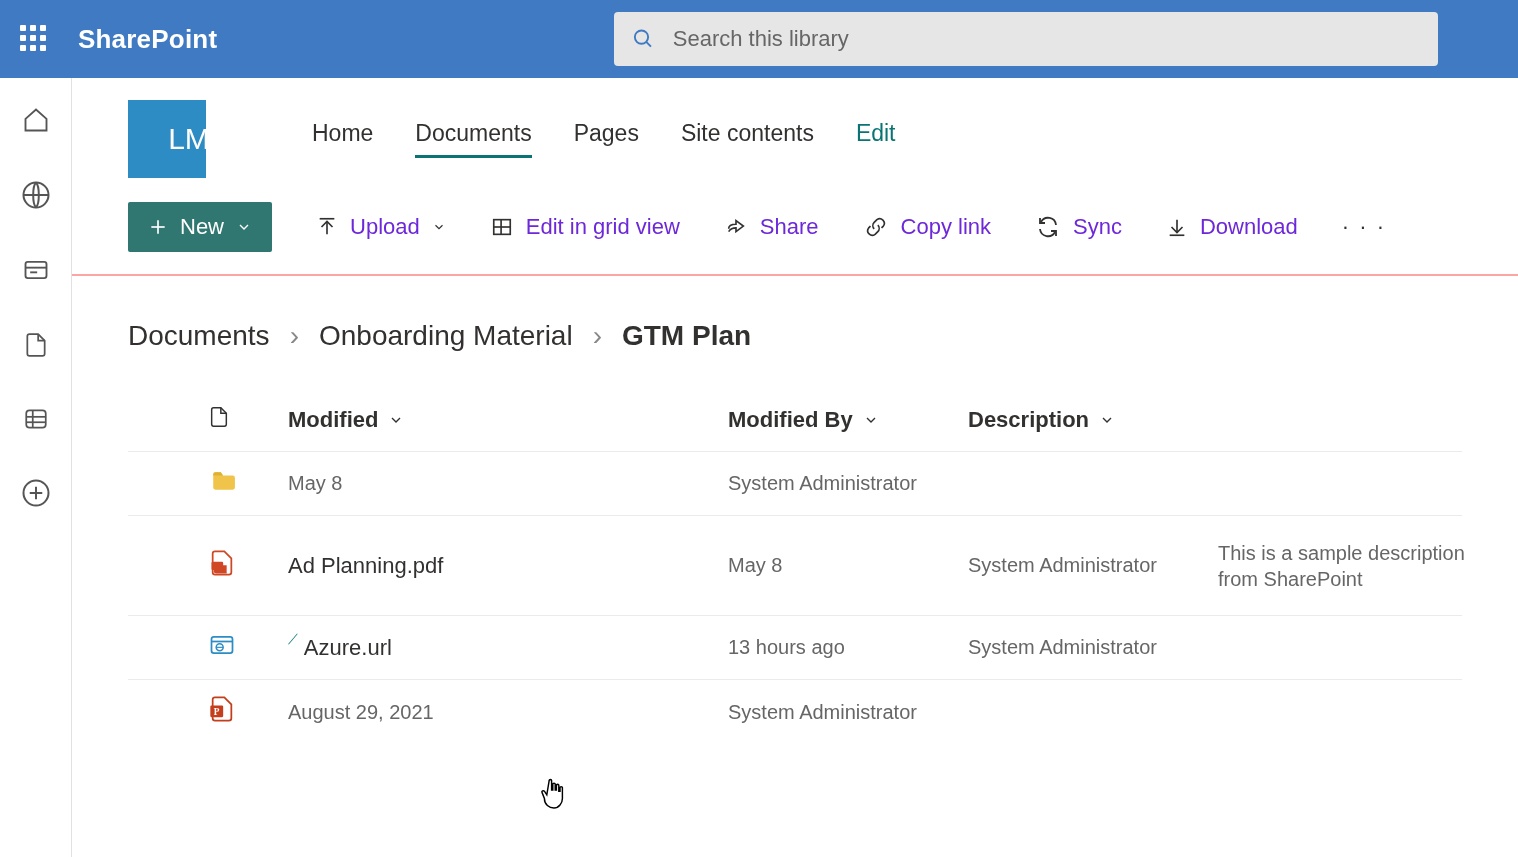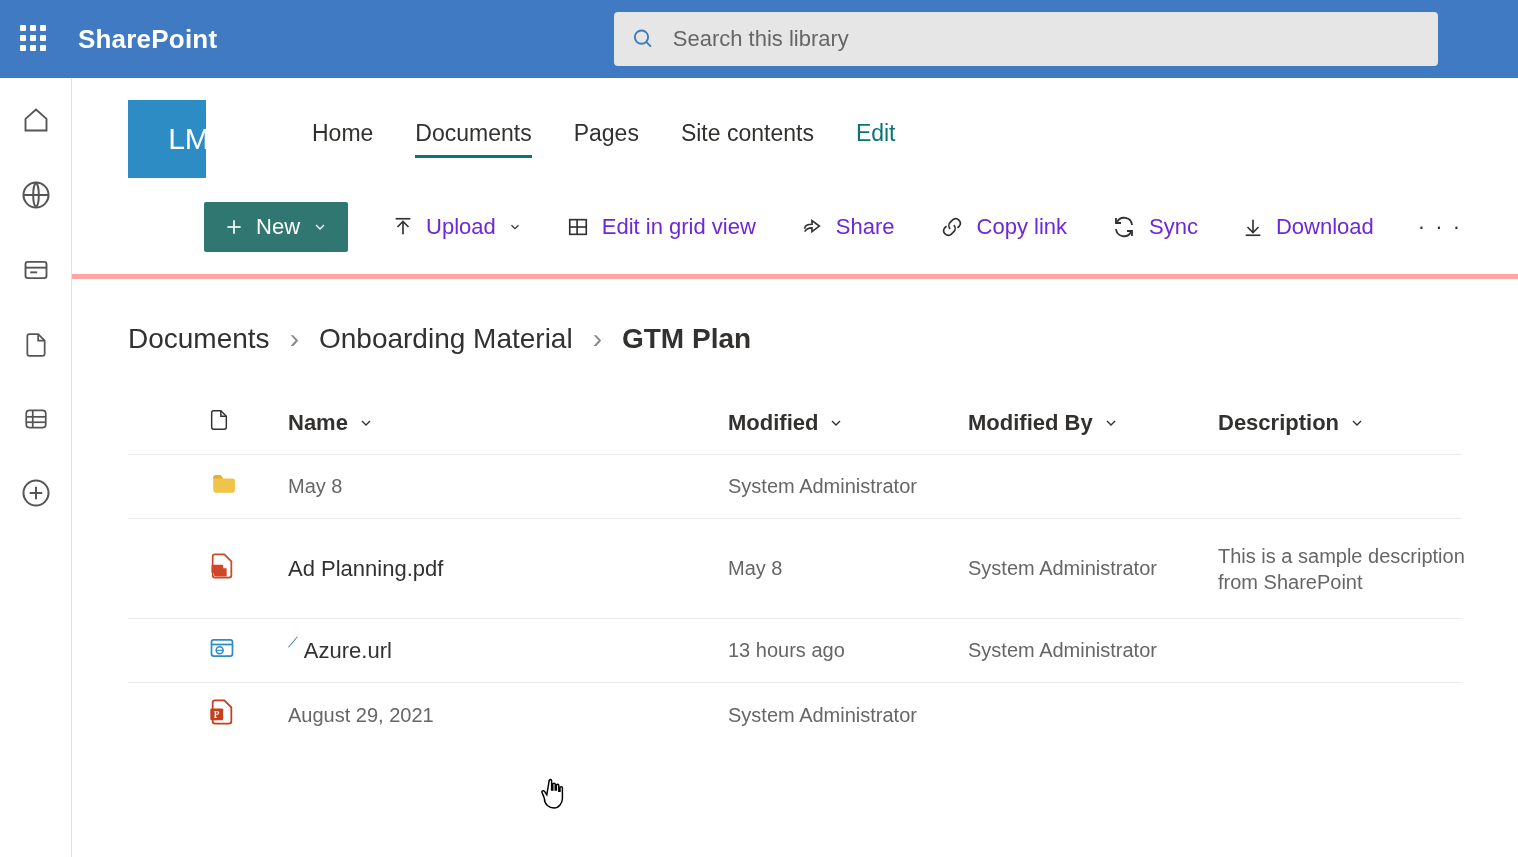--- a/index.html
+++ b/index.html
@@ -132,22 +132,21 @@
   border-bottom: 3px solid #0a7474;
   font-weight: 400;
 }
 .site-nav a.edit { color: #0a7474; }
 
 
 .command-bar {
   display: flex;
   align-items: center;
   padding: 16px 56px 22px 56px;
-  border-bottom: 5px solid #fca5a5;
-  justify-content: flex-end;
+  border-bottom: 2px solid #fca5a5;
 }
 .btn-new {
   background: #2f7770;
   color: #fff;
   height: 50px;
   padding: 0 20px;
   display: flex;
   align-items: center;
   gap: 12px;
   font-size: 22px;
@@ -367,26 +366,20 @@
   <div class="doc-table">
     <div class="row-head">
       <div></div>
       <div>
         <svg width="22" height="26" viewBox="0 0 24 24" fill="none" stroke="#323130" stroke-width="1.6">
             <path d="M14 2H6a2 2 0 0 0-2 2v16a2 2 0 0 0 2 2h12a2 2 0 0 0 2-2V8z"></path>
             <path d="M14 2v6h6"></path>
           </svg>
       </div>
       <div class="col-header">
-        <span>Name</span>
-        <svg width="16" height="16" viewBox="0 0 24 24" fill="none" stroke="currentColor" stroke-width="2">
-            <polyline points="6 9 12 15 18 9"></polyline>
-          </svg>
-      </div>
-      <div class="col-header">
         <span>Modified</span>
         <svg width="16" height="16" viewBox="0 0 24 24" fill="none" stroke="currentColor" stroke-width="2">
             <polyline points="6 9 12 15 18 9"></polyline>
           </svg>
       </div>
       <div class="col-header">
         <span>Modified By</span>
         <svg width="16" height="16" viewBox="0 0 24 24" fill="none" stroke="currentColor" stroke-width="2">
             <polyline points="6 9 12 15 18 9"></polyline>
           </svg>

